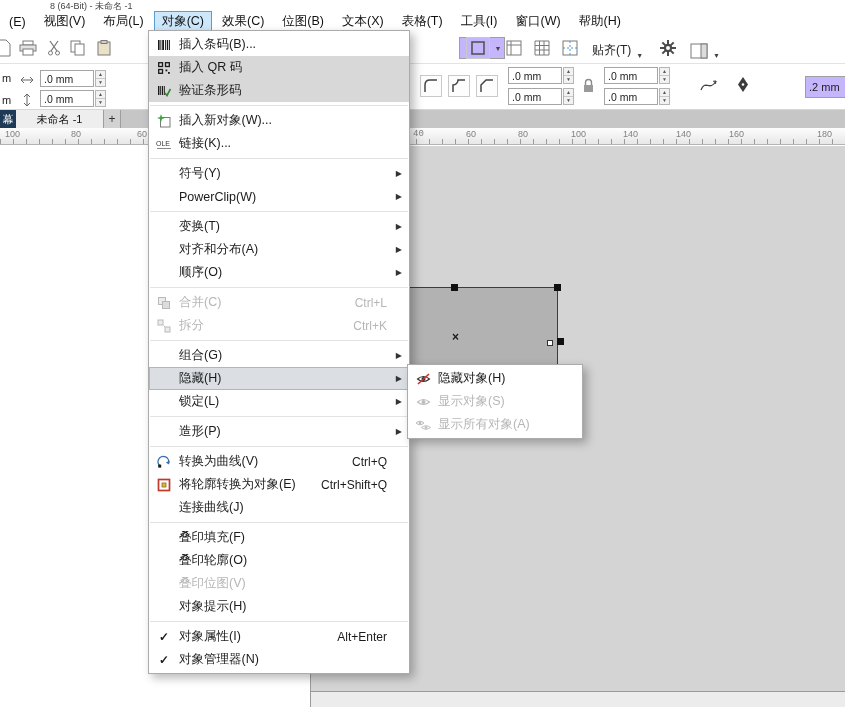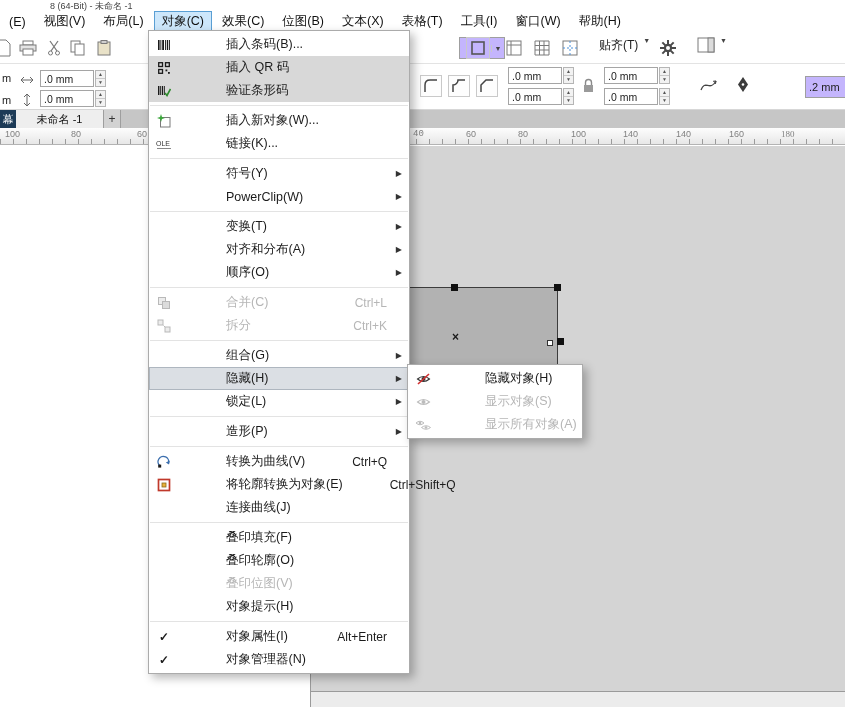--- a/index.html
+++ b/index.html
@@ -13,21 +13,21 @@
   #menubar { position:absolute; top:11px; left:0; right:0; height:21px; display:flex; align-items:center; background:#fff; font-size:12.5px; color:#111; }
   .mb-item { padding:2px 8px; margin:0 1px; white-space:nowrap; }
   .mb-item.active { background:#cde7fb; border:1px solid #5a9fd4; padding:1px 7px; }
 
   
   .toolbar { position:absolute; top:32px; left:0; right:0; height:32px; background:#fff; border-bottom:1px solid #e3e3e3; }
   .tbtn { position:absolute; top:5px; width:24px; height:22px; display:flex; align-items:center; justify-content:center; }
   .combo { position:absolute; display:flex; align-items:center; border:1px solid #9f9f9f; background:#c4b5fd; height:22px; font-size:11px; color:#222;margin-left:47px; }
   .combo .val { flex:1; padding:0 3px; white-space:nowrap; overflow:hidden; }
   .combo .arr { width:13px; text-align:center; font-size:7px; color:#444; border-left:1px solid #c9c9c9; }
-  .textbtn { position:absolute; top:5px; height:22px; display:flex; align-items:flex-start; font-size:12px; color:#222; padding:0 4px;margin-left:7px; }
+  .textbtn { position:absolute; top:5px; height:22px; display:flex; align-items:flex-end; font-size:12px; color:#222; padding:0 4px; }
   .textbtn .arr { font-size:7px; color:#444; margin-left:5px; }
 
   
   .propbar { position:absolute; top:64px; left:0; right:0; height:46px; background:#fff; border-bottom:1px solid #d7d7d7; }
   .pfrag { position:absolute; font-size:11px; color:#222; }
   .pfield { position:absolute; width:54px; height:17px; border:1px solid #a5a5a5; font-size:10.5px; color:#222; padding:0 3px; background:#fff; font-family:"Liberation Sans",sans-serif; }
   .stepper { position:absolute; width:11px; height:17px; display:flex; flex-direction:column; border:1px solid #b5b5b5; }
   .stepper span { flex:1; font-size:5px; line-height:7px; text-align:center; color:#555; background:#f2f2f2; }
   .stepper span + span { border-top:1px solid #c9c9c9; }
   .iconbtn { position:absolute; width:22px; height:22px; border:1px solid #c9c9c9; background:#fdfdfd; display:flex; align-items:center; justify-content:center; }
@@ -50,21 +50,21 @@
   .hscroll { position:absolute; top:691px; left:310px; width:535px; height:16px; background:#ececec; border-top:1px solid #9a9a9a; border-left:1px solid #9a9a9a; }
 
   .sel-rect { position:absolute; left:45px; top:141px; width:202px; height:102px; background:#b2b2b2; border:1px solid #3c3c3c; }
   .handle { position:absolute; width:7px; height:7px; background:#101010; }
   .node-marker { position:absolute; width:6px; height:6px; background:#fff; border:1px solid #333; }
   .center-marker { position:absolute; font-size:12px; font-weight:bold; color:#1a1a1a; line-height:10px; }
 
   
   .menu-panel { position:absolute; left:148px; top:30px; width:262px; background:#fff; border:1px solid #ababab; box-shadow:4px 4px 9px rgba(0,0,0,.28); padding:2px 0; z-index:50; }
   .submenu-panel { position:absolute; left:407px; top:364px; width:176px; background:#fff; border:1px solid #ababab; box-shadow:4px 4px 9px rgba(0,0,0,.28); padding:2px 0; z-index:60;text-align:right; }
-  .mrow { position:relative; display:flex; align-items:center; height:23px; padding:0 6px 0 4px; font-size:12.5px; color:#1b1b1b; white-space:nowrap;gap:47px; }
+  .mrow { position:relative; display:flex; align-items:center; height:23px; padding:0 6px 0 4px; font-size:12.5px; color:#1b1b1b; white-space:nowrap; }
   .mrow .gutter { width:22px; height:16px; flex:none; display:flex; align-items:center; justify-content:center; margin-right:4px; font-size:12px; }
   .mrow .gutter.check { font-weight:bold; color:#1b1b1b; }
   .mrow .mshort { margin-left:auto; padding-right:16px; font-size:12px; color:#1b1b1b; }
   .mrow .marrow { position:absolute; right:7px; font-size:8px; color:#333; }
   .mrow.disabled, .mrow.disabled .mshort, .mrow.disabled .marrow { color:#b6b6b6; }
   .mrow.hlnew { background:#d8d8d8; }
   .mrow.hlsel { background:#dbdfe4; outline:1px solid #aeb6bf; outline-offset:-1px; }
   .msep { border-top:1px solid #e3e3e3; margin:3px 1px; }
 </style>
 </head>
@@ -272,21 +272,21 @@
         <span class="rnum" style="left: 5px;">100</span>
         <span class="rnum" style="left: 71px;">80</span>
         <span class="rnum" style="left: 137px;">60</span>
         <span class="rnum" style="left: 413px; font-family: Liberation Mono, monospace;">40</span>
         <span class="rnum" style="left: 466px;">60</span>
         <span class="rnum" style="left: 518px;">80</span>
         <span class="rnum" style="left: 571px;">100</span>
         <span class="rnum" style="left: 623px;">140</span>
         <span class="rnum" style="left: 676px;">140</span>
         <span class="rnum" style="left: 729px;">160</span>
-        <span class="rnum" style="left: 781px; font-family: Liberation Serif, serif;">180</span>
+        <span class="rnum" style="left: 817px;">180</span>
       </div>
   </div>
 
   <div class="leftpanel"></div>
 
   <div class="canvas">
     <div class="sel-rect"></div>
     <span class="handle" style="left:140px; top:138px"></span>
     <span class="handle" style="left:243px; top:138px"></span>
     <span class="handle" style="left:246px; top:192px"></span>

